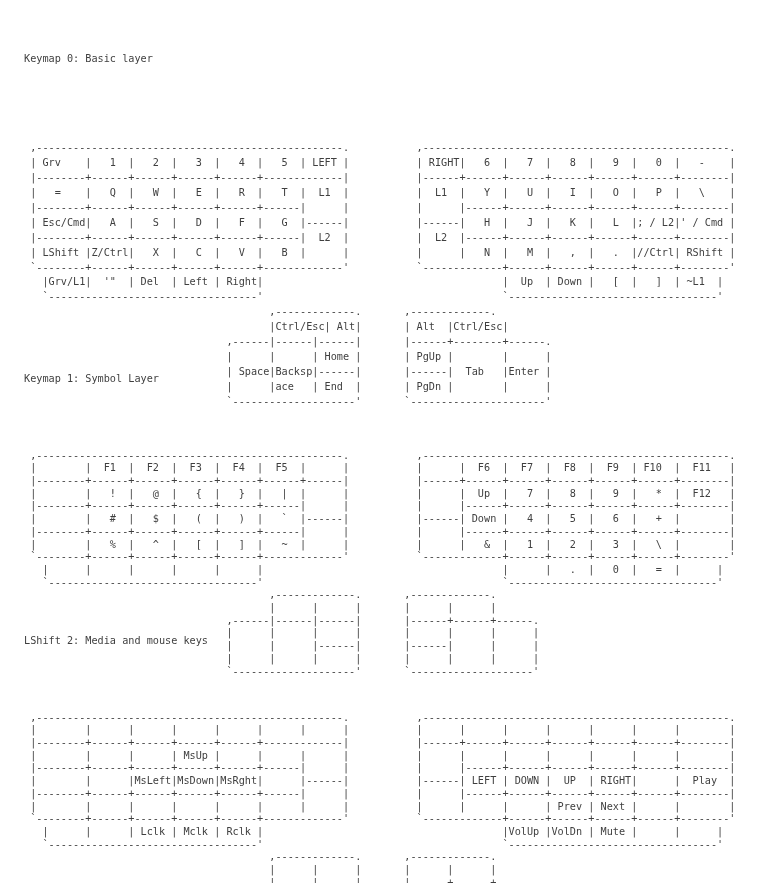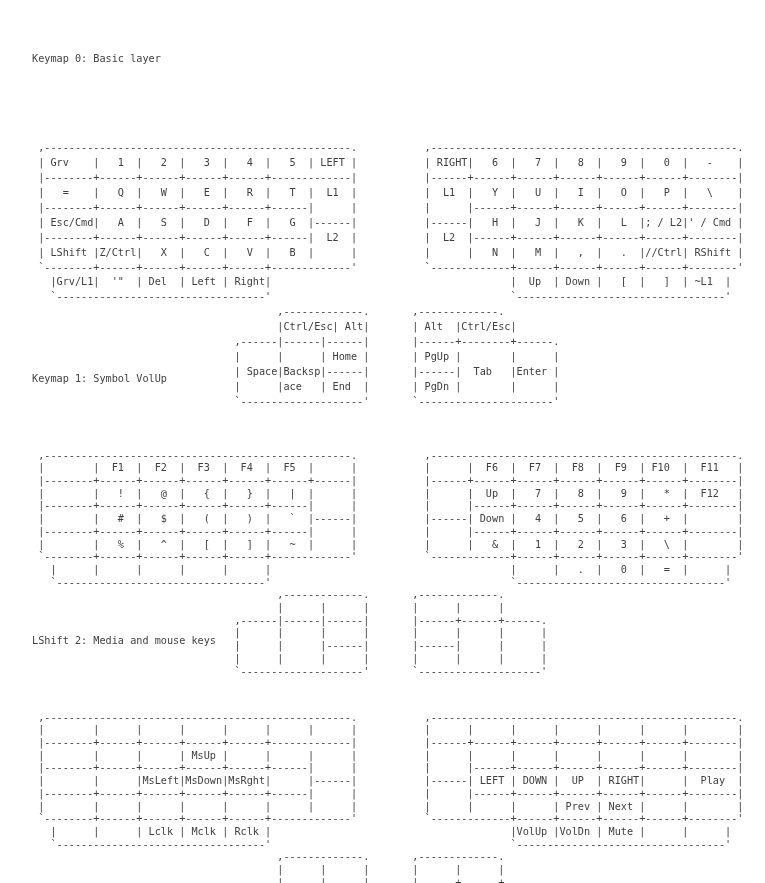--- a/index.html
+++ b/index.html
@@ -11,21 +11,21 @@
     overflow: hidden;
   }
   .doc {
     position: relative;
     width: 765px;
     height: 883px;
     background: #ffffff;
   }
   .keymap-section {
     position: absolute;
-    left: 32px;
+    left: 24px;
     color: #3f3f3f;
     font-family: "DejaVu Sans Mono", monospace;
     font-size: 10.2px;
     white-space: pre;
   }
   .keymap-title {
     font-family: "DejaVu Sans Mono", monospace;
     font-size: 10.2px;
     line-height: inherit;
     white-space: pre;
@@ -64,21 +64,21 @@
                                         ,-------------.       ,-------------.
                                         |Ctrl/Esc| Alt|       | Alt  |Ctrl/Esc|
                                  ,------|------|------|       |------+--------+------.
                                  |      |      | Home |       | PgUp |        |      |
                                  | Space|Backsp|------|       |------|  Tab   |Enter |
                                  |      |ace   | End  |       | PgDn |        |      |
                                  `--------------------'       `----------------------'</pre>
   </div>
 
   <div class="keymap-section" id="km1">
-    <div class="keymap-title">Keymap 1: Symbol VolUp</div>
+    <div class="keymap-title">Keymap 1: Symbol Layer</div>
     <div class="keymap-title"> </div>
     <pre class="keymap-art"> ,--------------------------------------------------.           ,--------------------------------------------------.
  |        |  F1  |  F2  |  F3  |  F4  |  F5  |      |           |      |  F6  |  F7  |  F8  |  F9  | F10  |  F11   |
  |--------+------+------+------+------+------+------|           |------+------+------+------+------+------+--------|
  |        |   !  |   @  |   {  |   }  |   |  |      |           |      |  Up  |   7  |   8  |   9  |   *  |  F12   |
  |--------+------+------+------+------+------|      |           |      |------+------+------+------+------+--------|
  |        |   #  |   $  |   (  |   )  |   `  |------|           |------| Down |   4  |   5  |   6  |   +  |        |
  |--------+------+------+------+------+------|      |           |      |------+------+------+------+------+--------|
  |        |   %  |   ^  |   [  |   ]  |   ~  |      |           |      |   &amp;  |   1  |   2  |   3  |   \  |        |
  `--------+------+------+------+------+-------------'           `-------------+------+------+------+------+--------'

